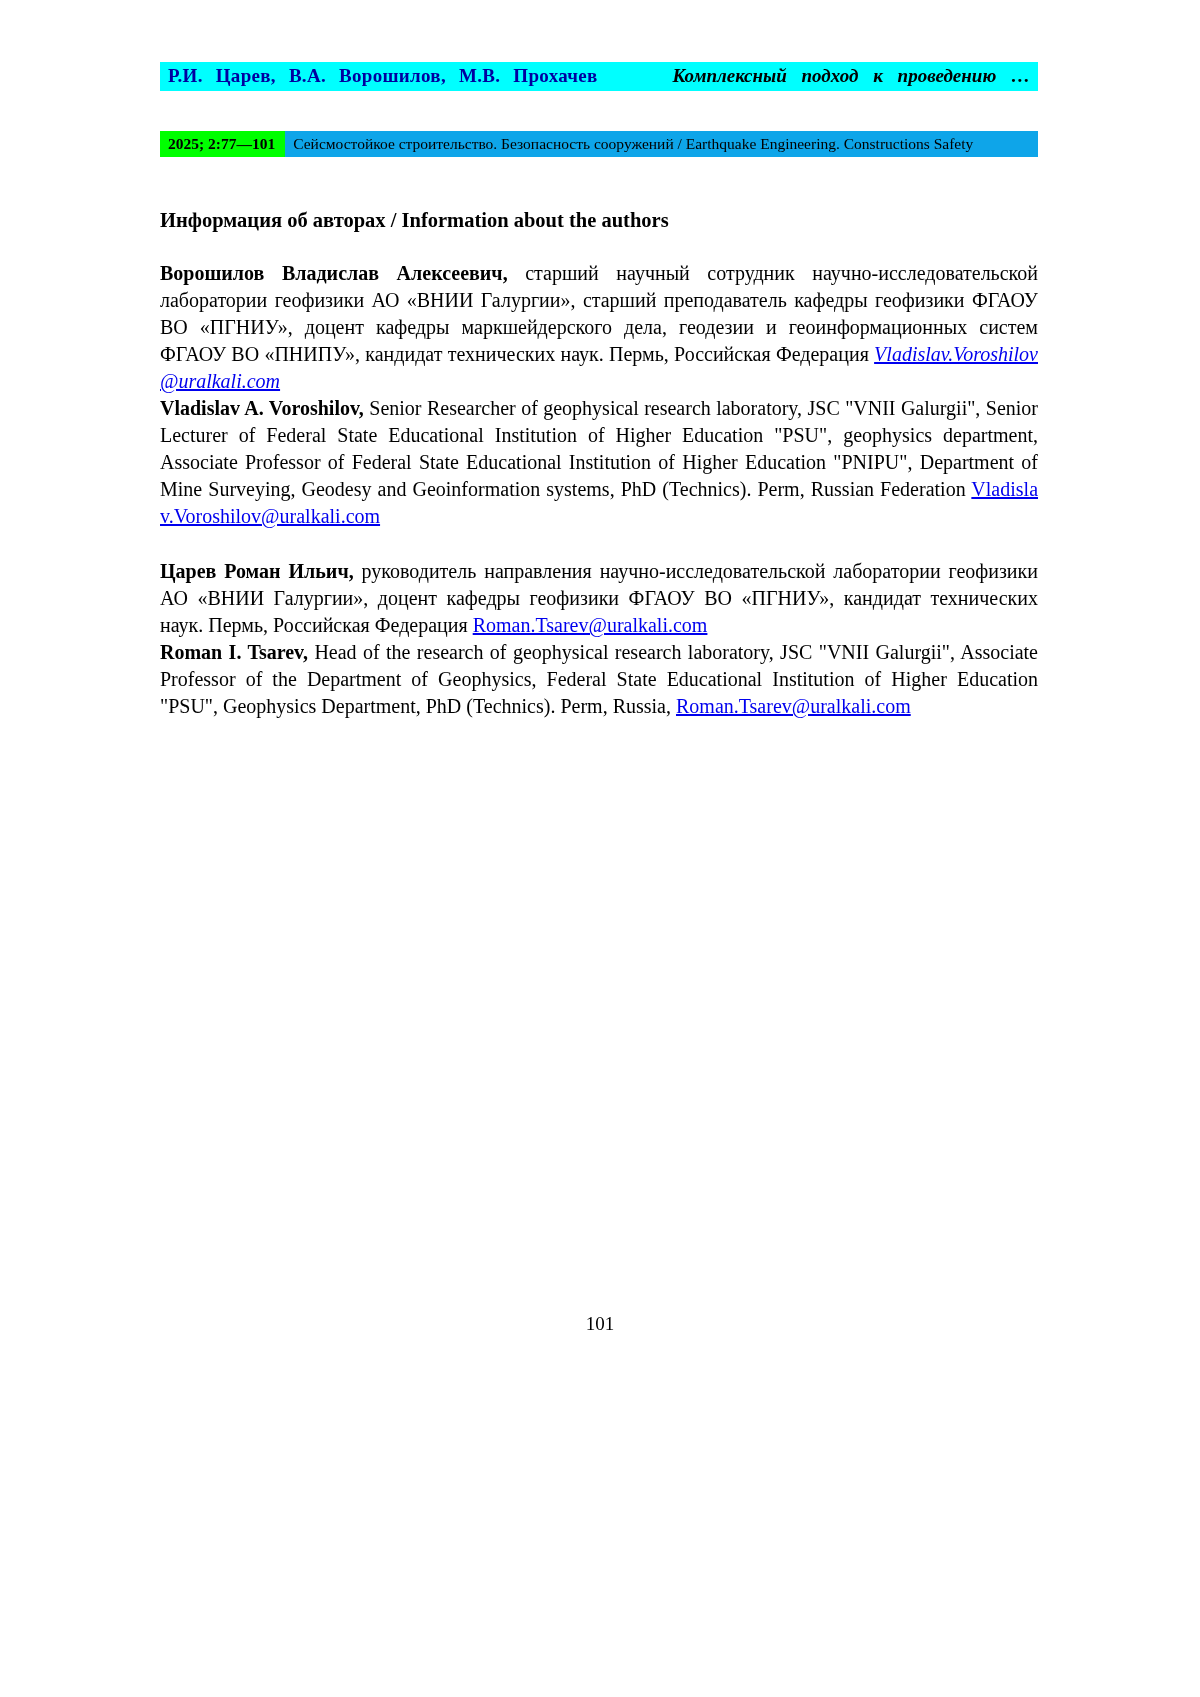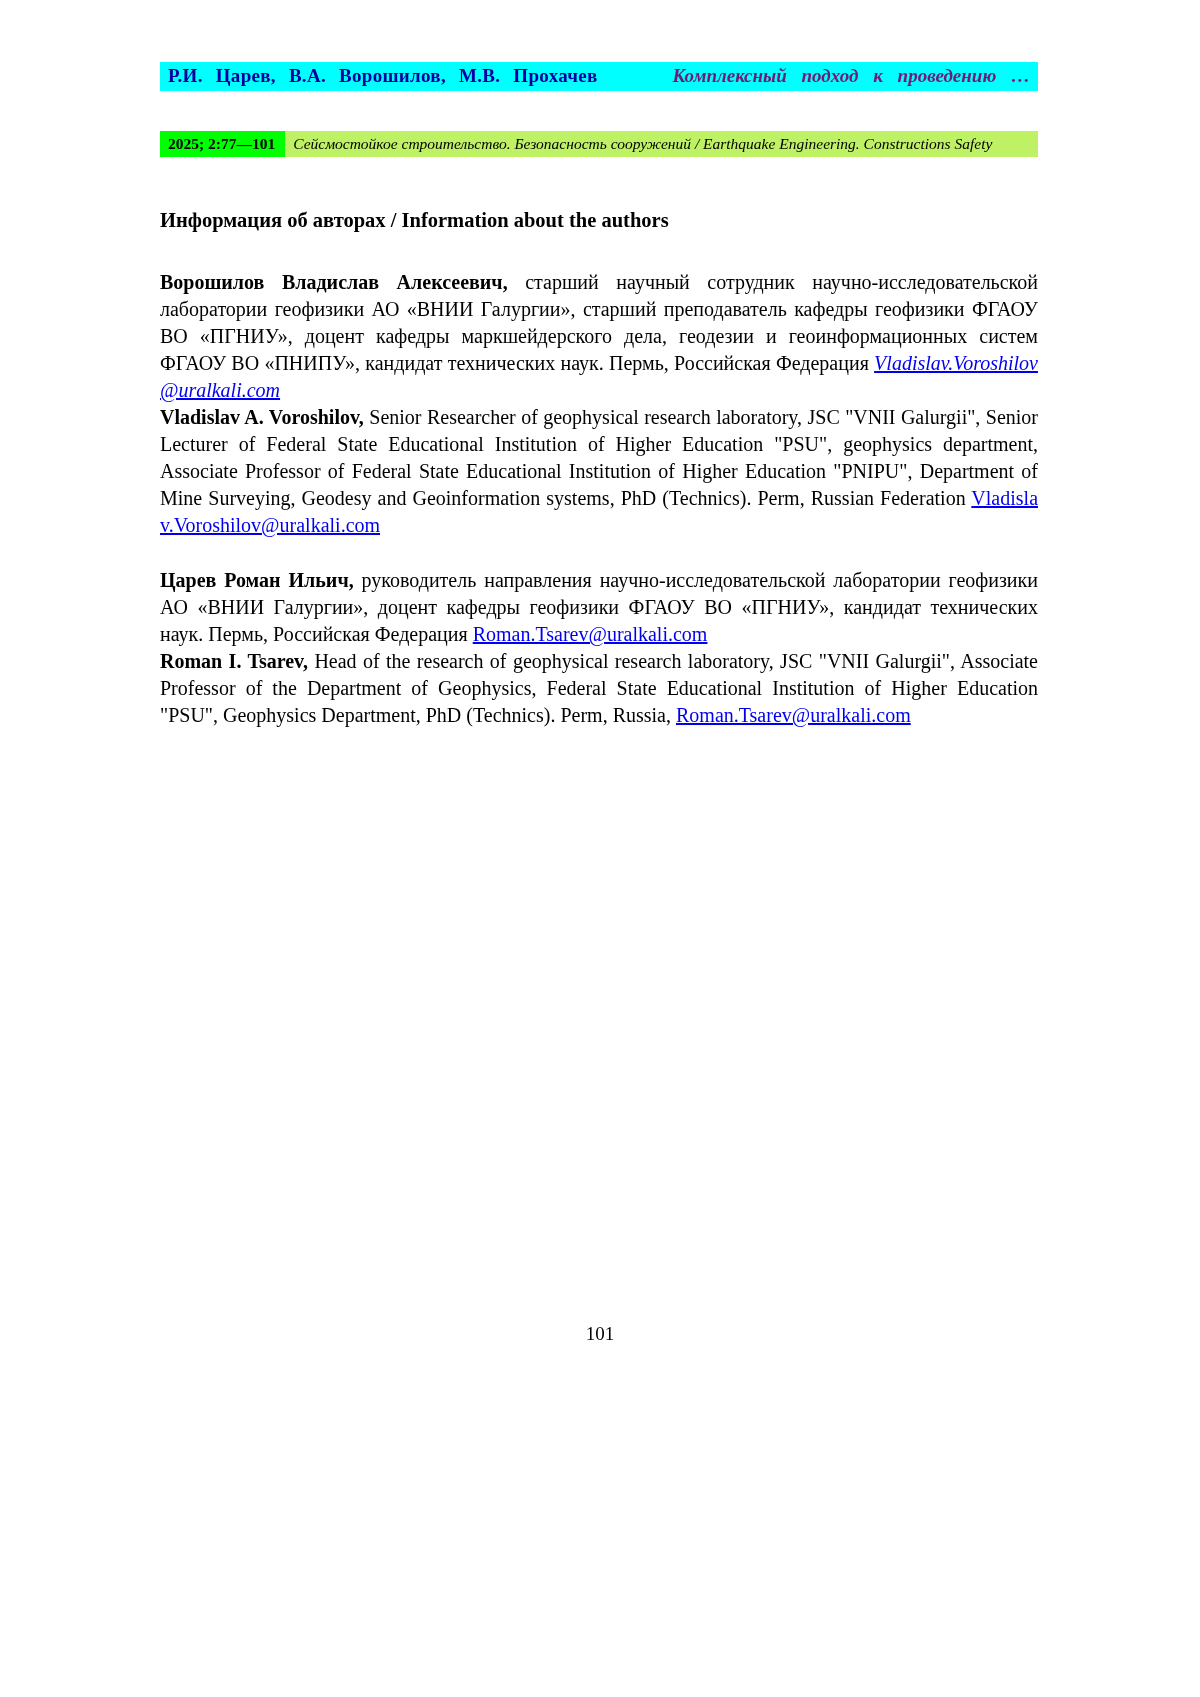--- a/index.html
+++ b/index.html
@@ -31,66 +31,65 @@
     font-size: 19px;
     font-weight: bold;
     text-align: justify;
     text-align-last: justify;
     white-space: nowrap;
     display: flex;
     justify-content: space-between;
     align-items: baseline;
   }
   .h-authors { color: #0000a0; letter-spacing: 0.3px; word-spacing: 8px; }
-  .h-title { color: #701a75; font-style: italic; word-spacing: 10px; }
+  .h-title { color: #000000; font-style: italic; word-spacing: 10px; }
   .header-line2 {
     display: flex;
     font-size: 15.5px;
     line-height: 1.45;
     margin-top: 40px;
   }
   .h-issue {
     background: #00ff00;
     font-weight: bold;
     padding: 2px 10px 2px 8px;
     white-space: nowrap;
   }
   .h-journal {
-    background: #bef264;
+    background: #0ea5e9;
     flex: 1;
     padding: 2px 8px;
     white-space: nowrap;
     overflow: hidden;
-    font-style: italic;
   }
   
   .section-title {
     margin-top: 52px;
-    margin-bottom: 37px;
+    margin-bottom: 28px;
     font-size: 20.5px;
     font-weight: bold;
   }
   .author-block { margin-bottom: 28px; }
   .para {
     font-size: 20px;
     line-height: 27px;
     text-align: justify;
   }
   .name { font-weight: bold; }
   .email {
     color: #0000ee;
     text-decoration: underline;
     cursor: pointer;
     word-break: break-all;
   }
   .email.italic { font-style: italic; }
   .footer {
     position: absolute;
     left: 0;
-    bottom: 44px;
+    bottom: 54px;
     width: 100%;
     text-align: center;
     font-size: 19px;
   }
 </style>
 </head>
 <body>
 
 <div class="page">
   <div class="content">

